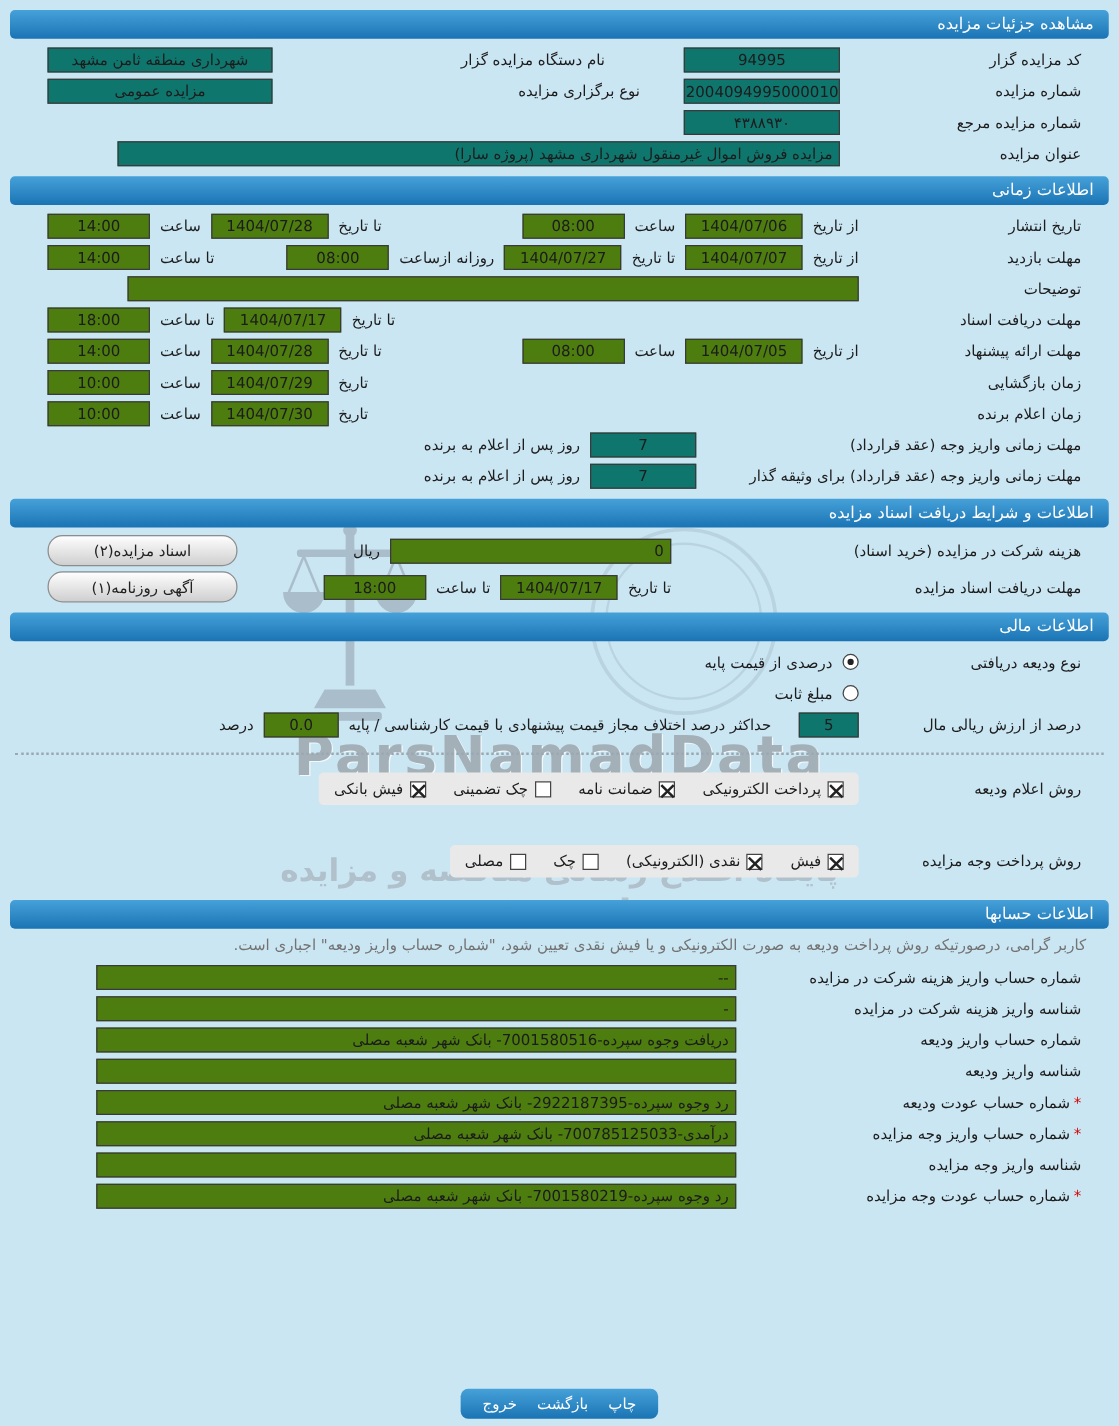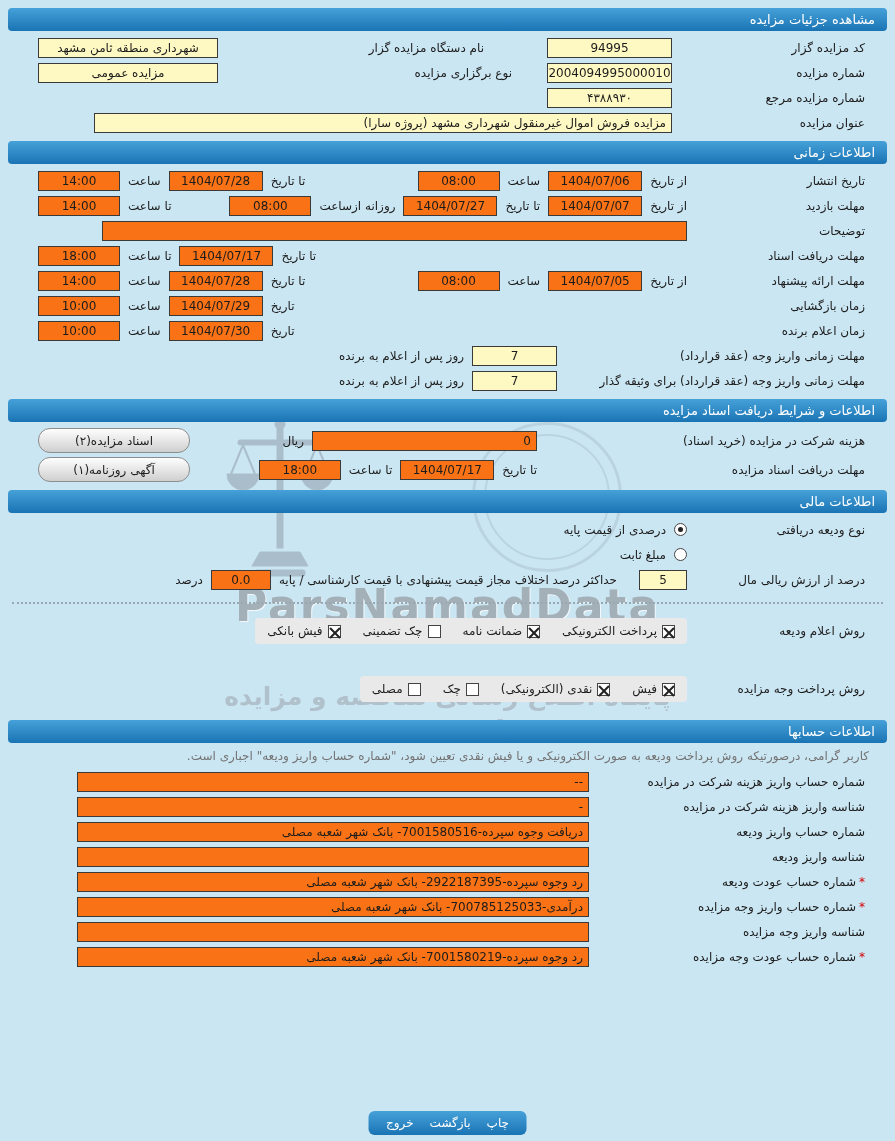--- a/index.html
+++ b/index.html
@@ -2,22 +2,22 @@
 <html lang="fa" dir="rtl"><head>
 <meta charset="utf-8">
 <style>
 *{box-sizing:border-box;margin:0;padding:0}
 html,body{width:895px;height:1141px}
 body{background:#cbe6f3;font-family:"DejaVu Sans",sans-serif;font-size:12px;color:#1c1c1c;direction:rtl;position:relative;overflow:hidden}
 .sec-header{height:23px;margin:8px 8px 6px;padding:0 12px;border-radius:4px;background:linear-gradient(#46a1d9,#1a74b4);color:#fff;font-size:13px;font-weight:normal;display:flex;align-items:center;position:relative;z-index:2}
 .row{display:flex;align-items:center;gap:8px;margin:4px 30px 4px 38px;position:relative;z-index:2;min-height:21px}
 .lbl{white-space:nowrap}
 .lg{width:185px}.lt{width:170px}.lw{width:300px}.ld{width:320px}.la{width:268px}
-.fld{height:20px;border:1px solid #3a3a3a;background:#f97316;display:flex;align-items:center;padding:0 5px;white-space:nowrap;overflow:hidden;font-size:12px}
-.cream{background:#fef9c3}
+.fld{height:20px;border:1px solid #3a3a3a;background:#4d7c0f;display:flex;align-items:center;padding:0 5px;white-space:nowrap;overflow:hidden;font-size:12px}
+.cream{background:#0f766e}
 .c{justify-content:center}
 .date{width:94px;justify-content:center}
 .time{width:82px;justify-content:center}
 .w125{width:125px}.w180{width:180px}.w578{width:578px}.w585{width:585px}.w48{width:48px}.w60{width:60px}.w85{width:85px}.w225{width:225px}.w512{width:512px}
 .push{margin-right:auto}
 .gbtn{width:152px;height:25px;border:1px solid #8d8d8d;border-radius:12px;background:linear-gradient(#fefefe,#cfcfcf);display:flex;align-items:center;justify-content:center;cursor:pointer;font-size:12px;color:#222}
 .band{background:#e9e9e9;border-radius:4px;display:flex;align-items:center;gap:22px;padding:6px 12px}
 .cbitem{display:flex;align-items:flex-end;gap:5px;cursor:pointer}
 .cb{width:13px;height:13px;border:1px solid #444;background:#fff;position:relative;flex:none}
 .cb.checked::before,.cb.checked::after{content:"";position:absolute;top:50%;left:-1px;width:14px;height:2px;background:#222}

